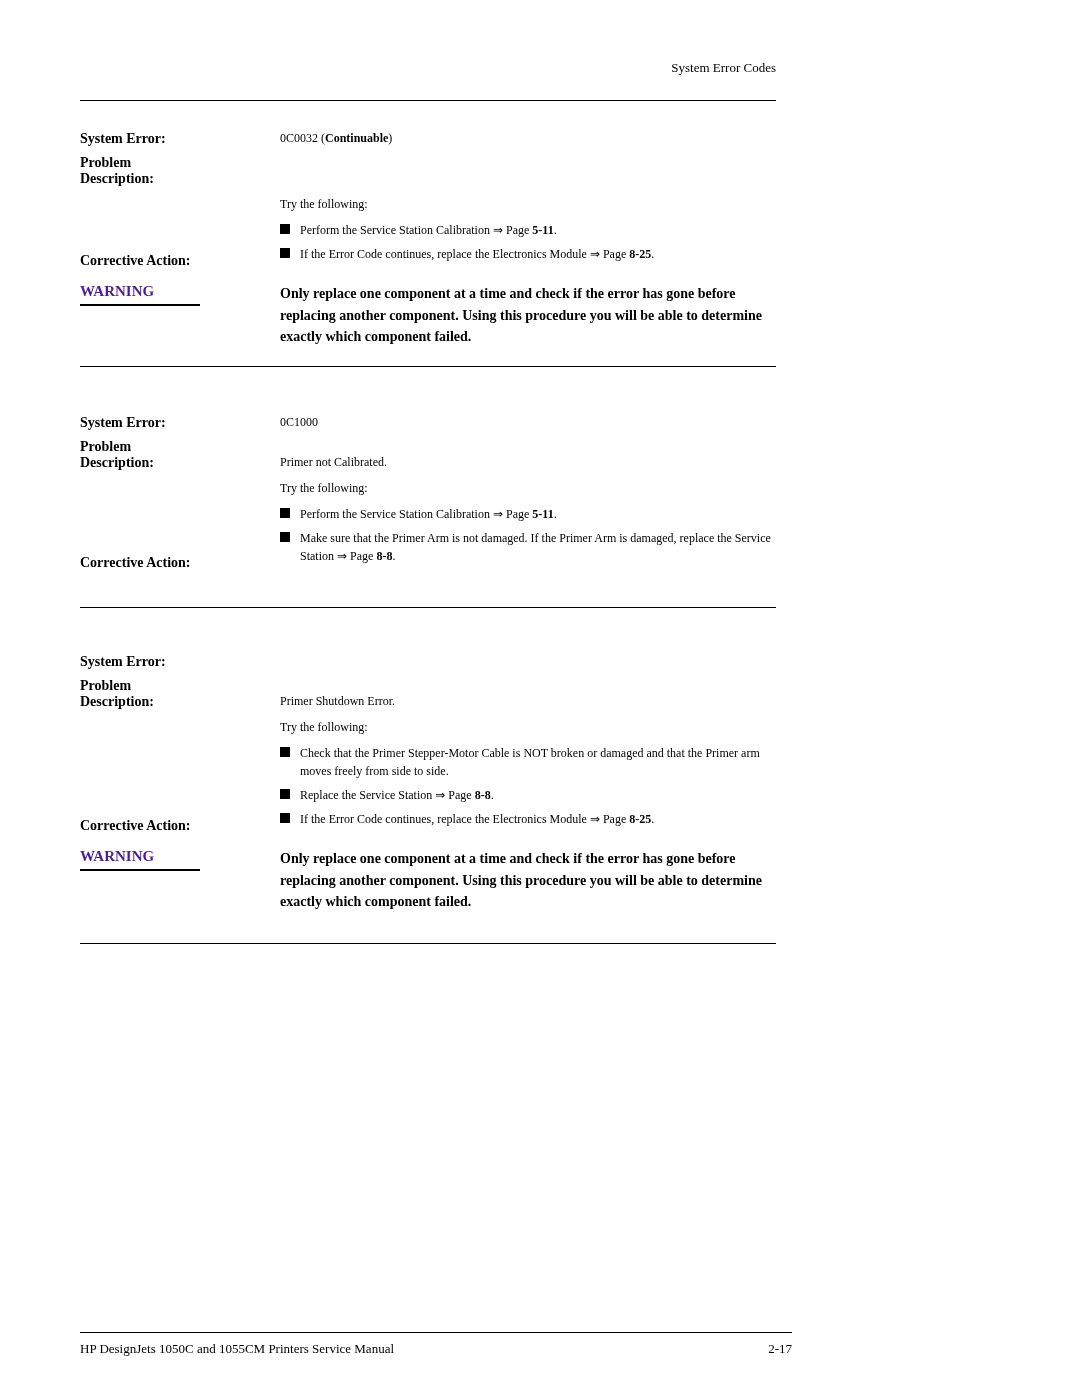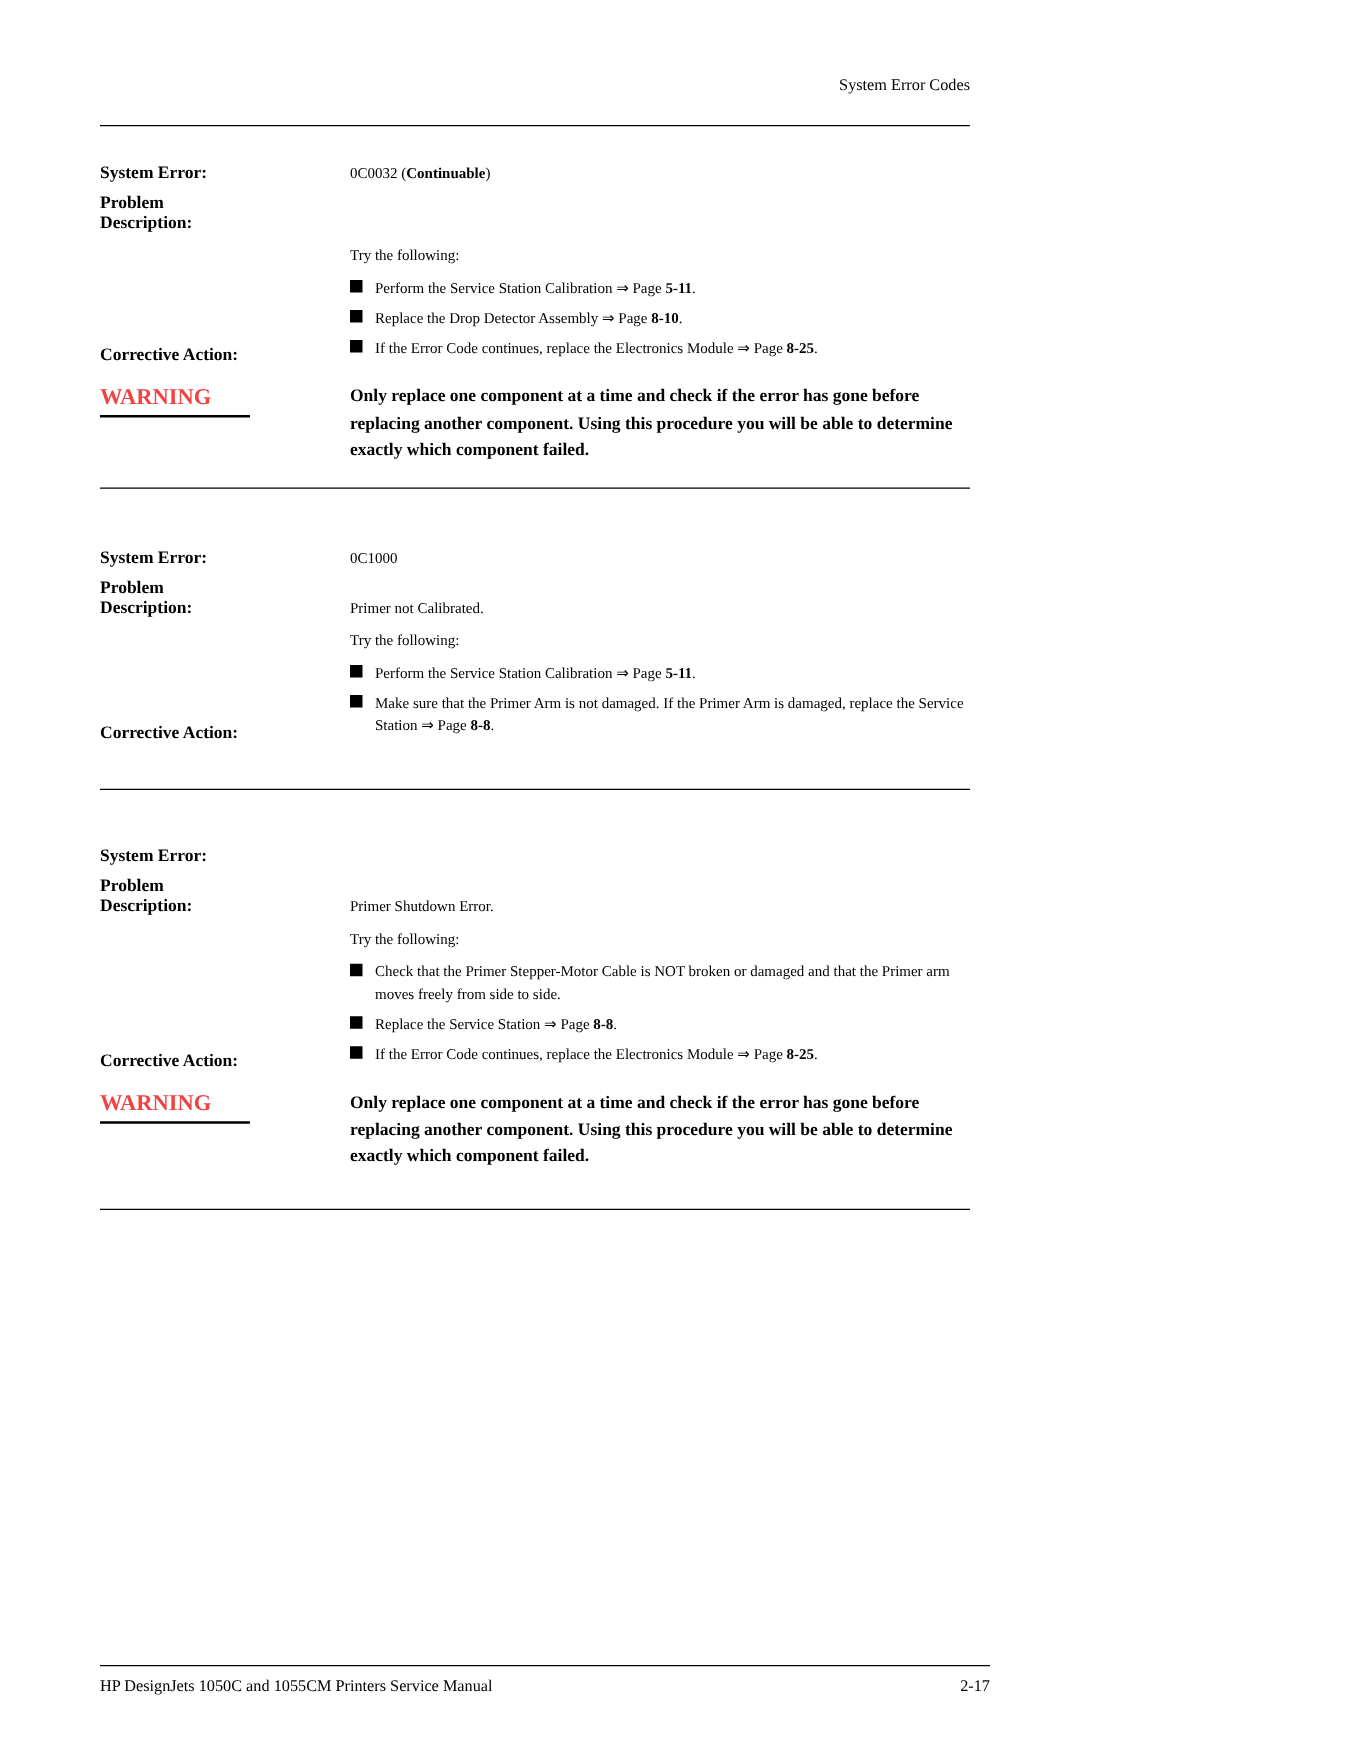--- a/index.html
+++ b/index.html
@@ -104,22 +104,22 @@
     .warning-label {
       width: 200px;
       min-width: 200px;
       flex-shrink: 0;
       padding-right: 20px;
       position: relative;
     }
 
     .warning-label-text {
       font-weight: bold;
-      color: #ef4444;
-      font-size: 18px;
+      color: #4c1d95;
+      font-size: 15px;
     }
 
     .warning-label-underline {
       border-top: 2px solid #000;
       margin-top: 4px;
       width: 120px;
     }
 
     .warning-text {
       flex: 1;
@@ -176,24 +176,20 @@
       <div class="label">Corrective Action:</div>
       <div class="value">
         <div>Try the following:</div>
         <ul class="bullet-list">
           <li>
             <span class="bullet-square"></span>
             <span>Perform the Service Station Calibration ⇒ Page <strong>5-11</strong>.</span>
           </li>
           <li>
             <span class="bullet-square"></span>
-            <span>Replace the Drop Detector Assembly ⇒ Page <strong>8-10</strong>.</span>
-          </li>
-          <li>
-            <span class="bullet-square"></span>
             <span>If the Error Code continues, replace the Electronics Module ⇒ Page <strong>8-25</strong>.</span>
           </li>
         </ul>
       </div>
     </div>
     <div class="warning-row">
       <div class="warning-label">
         <div class="warning-label-text">WARNING</div>
         <div class="warning-label-underline"></div>
       </div>

